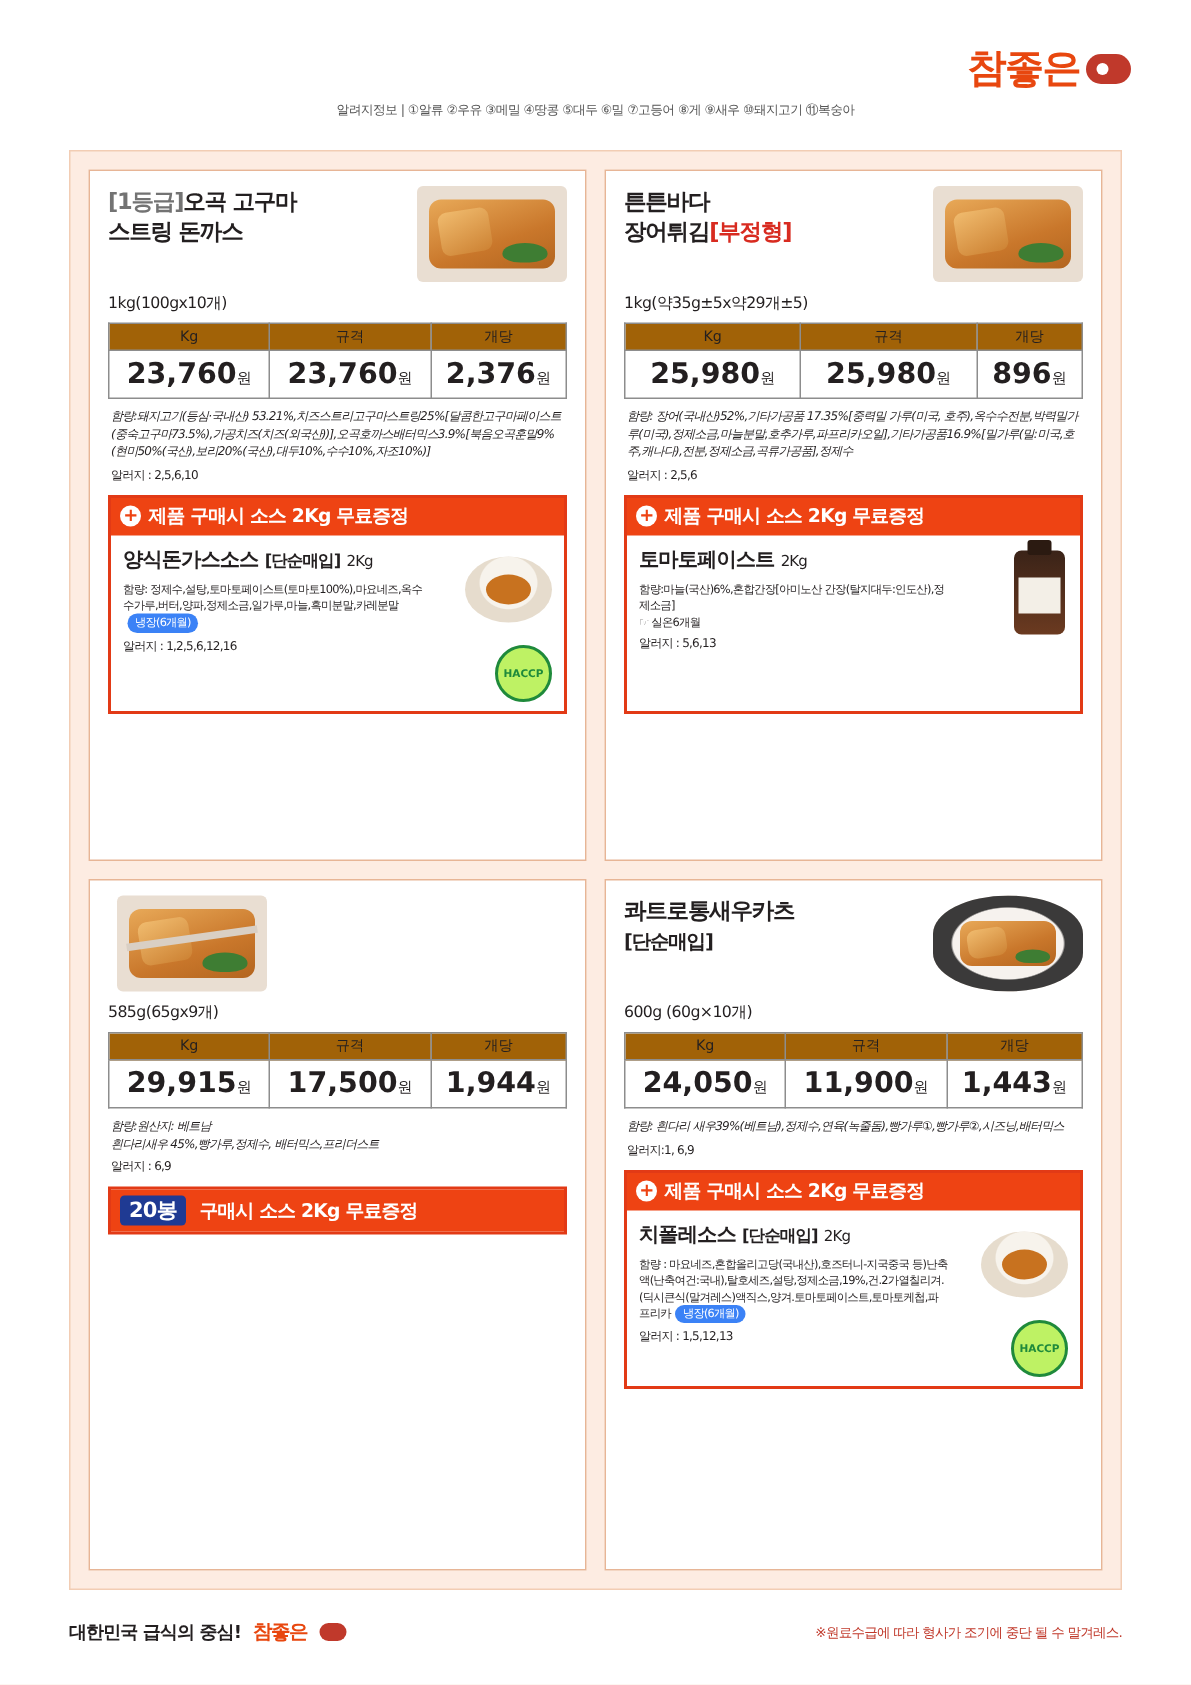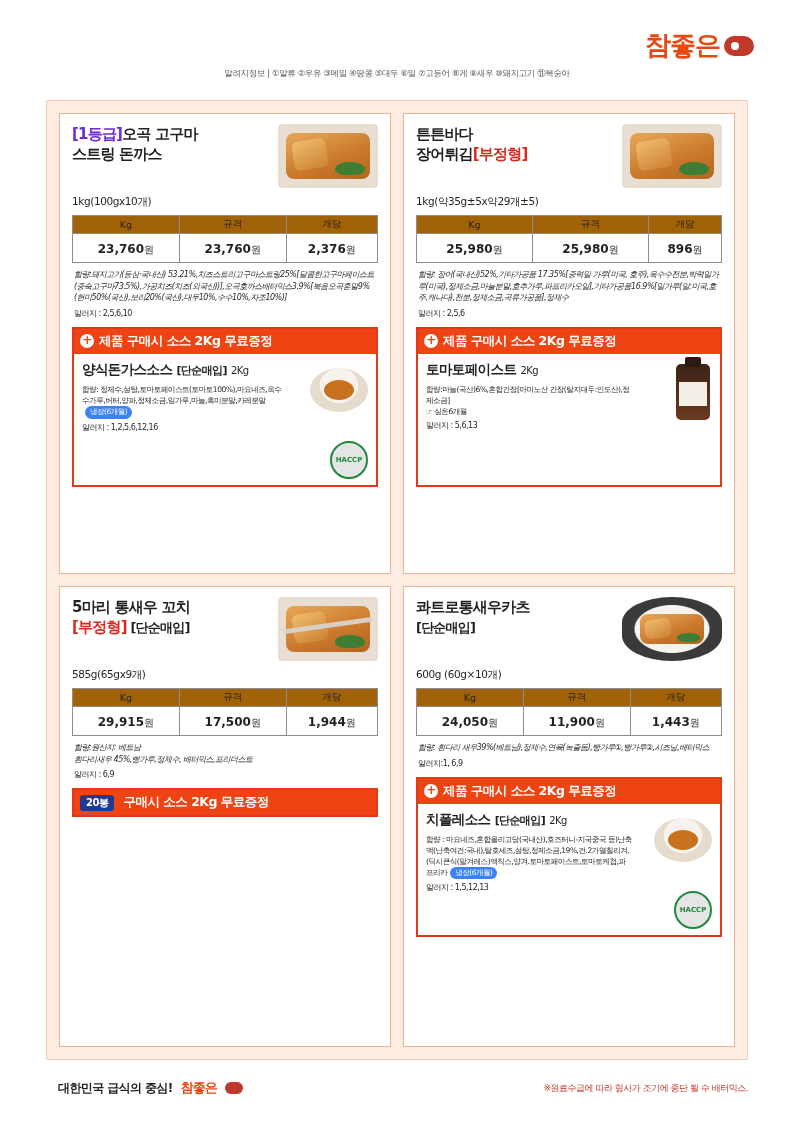--- a/index.html
+++ b/index.html
@@ -47,21 +47,21 @@
     padding:12px;gap:12px;box-sizing:border-box;
   }
   .card{
     background:#ffffff;border:1px solid #e7b596;
     box-sizing:border-box;padding:10px 12px;position:relative;
   }
 
   
   .phead{display:flex;justify-content:space-between;align-items:flex-start;}
   .ptitle{font-size:15px;font-weight:bold;line-height:1.35;letter-spacing:-0.8px;}
-  .ptitle .grade{color:#6d28d9;}
+  .ptitle .grade{color:#737373;}
   .ptitle .red{color:#d82b20;}
   .ptitle .sub{font-size:13px;}
   .pthumb{
     width:100px;height:64px;border-radius:4px;flex:none;margin-left:6px;
     background:#e9ded2;position:relative;overflow:hidden;
   }
   .pthumb.dish{border-radius:50%/40%;}
   .food{position:absolute;left:8%;top:14%;width:84%;height:72%;
         background:linear-gradient(160deg,#e8a958,#c9772b 60%,#b3651f);
         border-radius:8px;}
@@ -80,77 +80,77 @@
   
   table.price{width:100%;border-collapse:collapse;margin-bottom:6px;}
   table.price th{
     font-size:9.5px;font-weight:normal;border:1px solid #8d8d8d;
     background:#a16207;padding:2px 0;
   }
   table.price td{
     border:1px solid #8d8d8d;border-top:none;text-align:center;
     padding:4px 0 5px;white-space:nowrap;
   }
-  .won{font-size:12px;font-weight:bold;letter-spacing:0px;}
+  .won{font-size:19px;font-weight:bold;letter-spacing:0px;}
   .wsuffix{font-size:10px;font-weight:normal;}
 
   .ingred{font-size:8px;line-height:1.45;letter-spacing:-0.5px;margin:2px 2px 4px;font-style:italic;}
   .alg{font-size:8px;margin:1px 2px 0;letter-spacing:-0.5px;}
 
   
   .promo{
     border:2px solid #e23a16;margin-top:8px;position:relative;
     background:#fff;
   }
   .promo-bar{
     background:#ee4313;color:#fff;font-size:12.5px;font-weight:bold;
     padding:4px 6px;display:flex;align-items:center;gap:5px;letter-spacing:-0.5px;
   }
   .plusicon{
     width:14px;height:14px;border-radius:50%;background:#fff;color:#ee4313;
     font-size:12px;line-height:13px;text-align:center;font-weight:bold;flex:none;
   }
   .bongbox{
-    background:#1f3a93;color:#fff;font-size:10px;font-weight:bold;
+    background:#1f3a93;color:#fff;font-size:14px;font-weight:bold;
     padding:1px 6px;border-radius:3px;margin-right:4px;
   }
-  .promo-body{padding:7px 8px 16px;position:relative;min-height:108px;}
+  .promo-body{padding:7px 8px 2px;position:relative;min-height:108px;}
   .sname{font-size:13.5px;font-weight:bold;letter-spacing:-0.6px;margin-bottom:5px;}
   .sname .unit{font-size:10px;font-weight:normal;}
   .sname .tag{font-size:11px;}
   .sdesc{font-size:7.6px;line-height:1.45;letter-spacing:-0.5px;width:72%;}
   .salg{font-size:8px;margin-top:3px;letter-spacing:-0.5px;}
   .roomtag{
     display:inline-block;background:#3b82f6;color:#fff;font-size:7.5px;
     border-radius:7px;padding:1px 5px;margin-left:3px;
   }
   .haccp{
     position:absolute;right:8px;bottom:6px;width:34px;height:34px;border-radius:50%;
-    background:#e5e5e5;border:2px solid #1f8a3b;color:#1f8a3b;font-size:7px;font-weight:bold;
+    background:#bef264;border:2px solid #1f8a3b;color:#1f8a3b;font-size:7px;font-weight:bold;
     display:flex;align-items:center;justify-content:center;
   }
   .sauceimg{
     position:absolute;right:6px;top:8px;width:66px;height:62px;
   }
   .bottle{position:absolute;right:4px;top:2px;width:34px;height:56px;border-radius:5px;
     background:linear-gradient(180deg,#3a2318,#6b3a20);}
   .bottle:before{content:"";position:absolute;left:9px;top:-7px;width:16px;height:10px;
     background:#2b1a11;border-radius:2px;}
   .bottle .lbl{position:absolute;left:3px;top:18px;width:28px;height:24px;background:#f3efe7;}
   .bowl{position:absolute;right:2px;top:6px;width:58px;height:44px;border-radius:50%;
     background:radial-gradient(ellipse at 50% 40%,#f7f3ec 0 46%,#e6dccd 48% 100%);}
   .bowl:after{content:"";position:absolute;left:14px;top:12px;width:30px;height:20px;
     border-radius:50%;background:#c8721f;}
   .pouch{position:absolute;right:0px;top:16px;width:60px;height:40px;border-radius:4px;
     background:linear-gradient(180deg,#e7e9ec,#b9bfc6);}
   .pouch .lbl{position:absolute;left:6px;top:8px;width:48px;height:22px;background:#1f6fb5;opacity:.85;}
 
   
   .footer-left{
-    position:absolute;left:46px;bottom:26px;display:flex;align-items:center;gap:8px;margin-left:12px;
+    position:absolute;left:46px;bottom:26px;display:flex;align-items:center;gap:8px;
   }
   .footer-left .txt{font-size:12px;font-weight:bold;letter-spacing:-0.6px;}
   .footer-left .mini{
     font-size:13px;font-weight:bold;color:#e8470f;letter-spacing:-1px;
   }
   .footer-left .minipot{width:18px;height:12px;border-radius:6px;background:#c0392b;}
   .footer-right{
     position:absolute;right:46px;bottom:28px;font-size:9px;color:#c0392b;letter-spacing:-0.5px;
   }
 </style>
@@ -266,24 +266,20 @@
                 <div class="bottle">
                   <div class="lbl"></div>
                 </div>
               </div>
           </div>
         </div>
       </div>
 
       <div class="card">
         <div class="phead">
-          <div class="ptitle">
-            <span>5마리 통새우 꼬치</span><br>
-            <span class="red">[부정형]</span><span class="sub"> [단순매입]</span>
-          </div>
           <div class="pthumb">
               <div class="food"></div>
               <div class="skewer"></div>
             </div>
         </div>
         <div class="pspec">585g(65gx9개)</div>
 
         <table class="price">
           <tbody>
               <tr>
@@ -364,15 +360,15 @@
       </div>
 
     </div>
   </div>
 
   <div class="footer-left">
     <span class="txt">대한민국 급식의 중심!</span>
     <span class="mini">참좋은</span>
     <span class="minipot"></span>
   </div>
-  <div class="footer-right">※원료수급에 따라 형사가 조기에 중단 될 수 배터믹스.</div>
+  <div class="footer-right">※원료수급에 따라 형사가 조기에 중단 될 수 말겨레스.</div>
 
 </div>
 
 </body></html>

